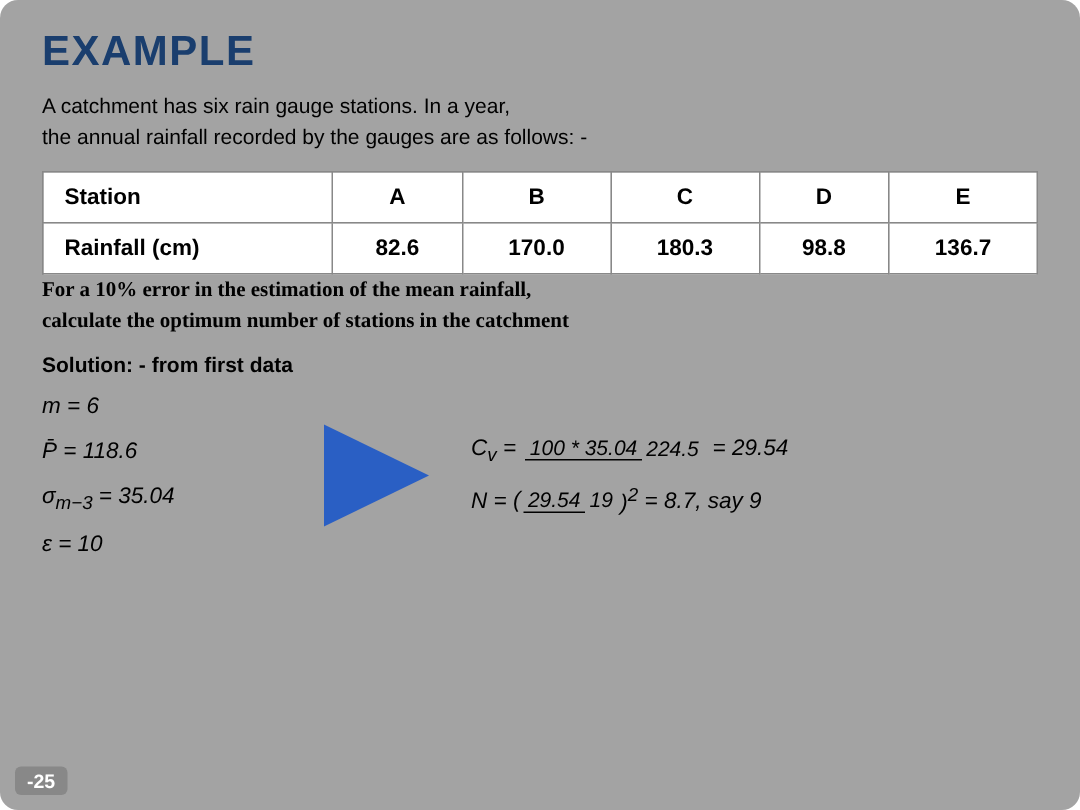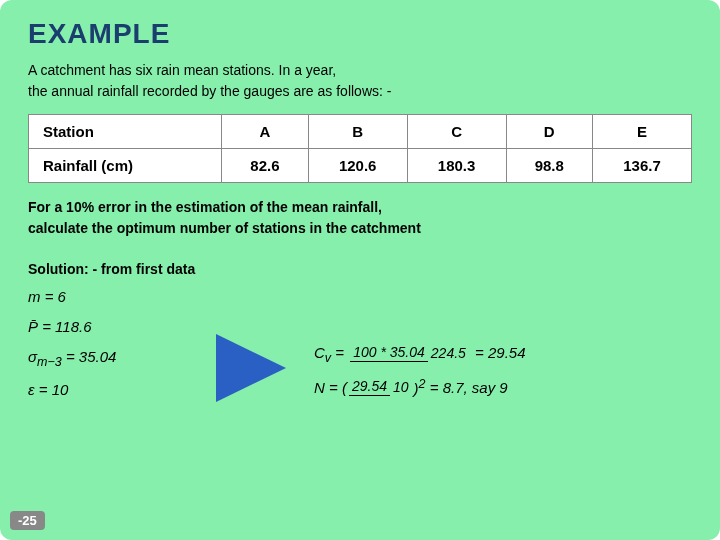--- a/index.html
+++ b/index.html
@@ -10,21 +10,21 @@
       font-family: Arial, sans-serif;
       font-size: 15px;
       color: #000;
       overflow: hidden;
       position: relative;
     }
 
     .page-container {
       width: 720px;
       height: 540px;
-      background: #86efac;
+      background: #a3a3a3;
       border-radius: 12px;
       padding: 18px 28px 18px 28px;
       position: relative;
     }
 
     .title {
       font-size: 28px;
       font-weight: bold;
       color: #1a3e6e;
       margin-bottom: 10px;
@@ -35,21 +35,20 @@
       font-size: 14px;
       color: #000;
       margin-bottom: 12px;
       line-height: 1.5;
     }
 
     
     .data-table {
       width: 100%;
       border-collapse: collapse;
-      margin-bottom: 14px;
     }
 
     .data-table th, .data-table td {
       border: 1.5px solid #888;
       padding: 8px 14px;
       text-align: center;
       font-size: 15px;
     }
 
     .data-table th:first-child, .data-table td:first-child {
@@ -65,35 +64,36 @@
 
     .data-table tbody td {
       background: #fff;
       font-weight: bold;
     }
 
     .problem-text {
       font-size: 14px;
       font-weight: bold;
       color: #000;
-      margin-bottom: 22px;
+      margin-bottom: 10px;
       line-height: 1.5;
+      font-family: Liberation Serif, serif;
     }
 
     .solution-label {
       font-size: 14px;
       font-weight: bold;
       color: #000;
       margin-bottom: 8px;
     }
 
     .solution-area {
       display: flex;
       flex-direction: row;
-      align-items: flex-end;
+      align-items: center;
       gap: 0px;
       margin-top: 6px;
     }
 
     .left-formulas {
       display: flex;
       flex-direction: column;
       gap: 6px;
       min-width: 160px;
     }
@@ -169,40 +169,40 @@
     }
   </style>
 </head>
 <body>
 
 <div class="page-container">
 
   <div class="title">EXAMPLE</div>
 
   <div class="description">
-    <span>A catchment  has six rain mean stations. In a year,</span><br>
+    <span>A catchment  has six rain gauge stations. In a year,</span><br>
     <span>the annual rainfall recorded by the gauges are as follows: -</span>
   </div>
 
   <table class="data-table">
     <thead>
       <tr>
         <th>Station</th>
         <th>A</th>
         <th>B</th>
         <th>C</th>
         <th>D</th>
         <th>E</th>
       </tr>
     </thead>
     <tbody>
       <tr>
         <td>Rainfall (cm)</td>
         <td>82.6</td>
-        <td>120.6</td>
+        <td>170.0</td>
         <td>180.3</td>
         <td>98.8</td>
         <td>136.7</td>
       </tr>
     </tbody>
   </table>
 
   <div class="problem-text">
     <span>For a 10% error in the estimation  of the mean rainfall,</span><br>
     <span>calculate the optimum number of stations in the catchment</span>
@@ -239,21 +239,21 @@
           <span class="den">224.5</span>
         </span>
         = 29.54
       </div>
       <div class="right-formula-line">
         <i>N</i> =
         <span style="display:inline-flex; align-items:center;">
           <span>(</span>
           <span class="frac">
             <span class="num">29.54</span>
-            <span class="den">10</span>
+            <span class="den">19</span>
           </span>
           <span>)<sup>2</sup></span>
         </span>
         = 8.7, <i>say</i> 9
       </div>
     </div>
   </div>
 
   <div class="badge">-25</div>
 

